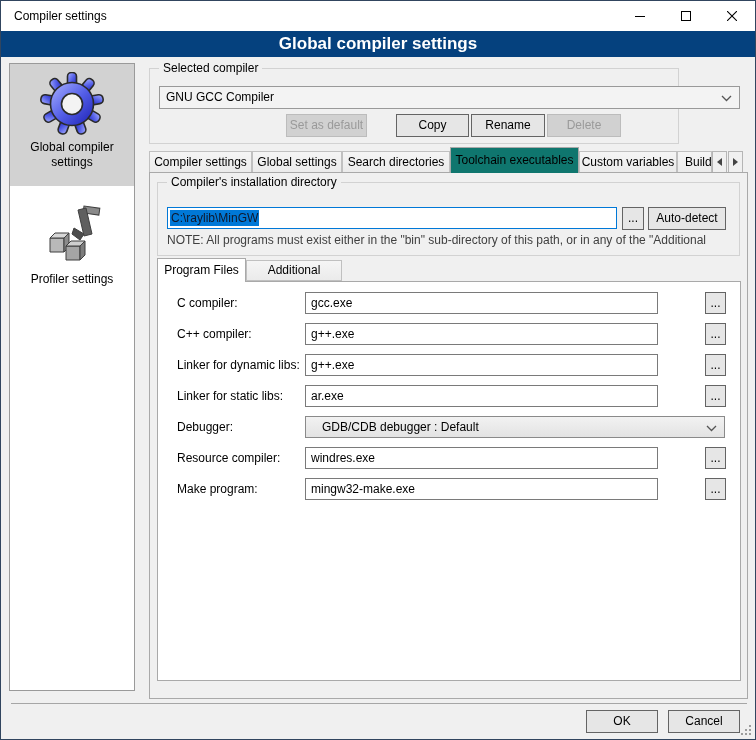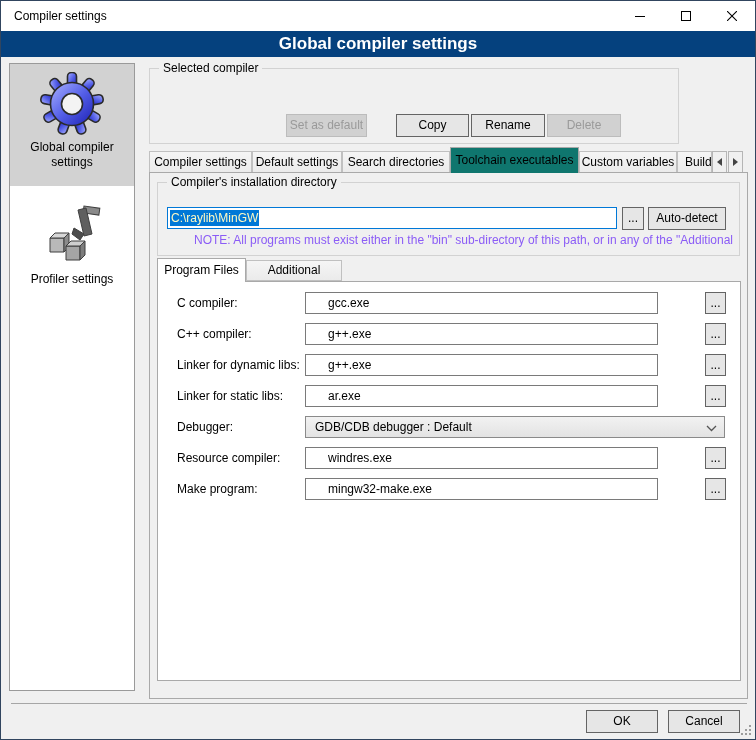--- a/index.html
+++ b/index.html
@@ -42,35 +42,35 @@
        background:linear-gradient(#f5f5f5,#ebebeb);border:1px solid #c0c0c0;white-space:nowrap;overflow:hidden;z-index:1;cursor:default;}
   .tab.active{top:146px;height:26px;line-height:25px;background:#0f766e;border:1px solid #a9a9a9;border-bottom:0;z-index:3;}
   .tab-arrow{position:absolute;top:150px;width:15px;height:22px;box-sizing:border-box;background:#f0f0f0;border:1px solid #b5b5b5;
              display:flex;align-items:center;justify-content:center;cursor:default;}
   .tri-l{width:0;height:0;border-top:4px solid transparent;border-bottom:4px solid transparent;border-right:5px solid #444;}
   .tri-r{width:0;height:0;border-top:4px solid transparent;border-bottom:4px solid transparent;border-left:5px solid #444;}
   .outer-panel{position:absolute;left:148px;top:171px;width:599px;height:527px;background:#f0f0f0;border:1px solid #a9a9a9;box-sizing:border-box;z-index:2;}
 
   .g2{left:156px;top:181px;width:583px;height:74px;z-index:4;}
   .dir-input{position:absolute;left:9px;top:24px;width:450px;height:22px;box-sizing:border-box;border:1px solid #0078d7;background:#fff;line-height:20px;padding-left:2px;overflow:hidden;white-space:nowrap;cursor:text;}
-  .sel-text{background:#0078d7;color:#fef9c3;padding:1px 1px;}
+  .sel-text{background:#0078d7;color:#0f172a;padding:1px 1px;}
   .browse-g{left:464px;top:24px;width:22px;}
   .autodetect{left:490px;top:24px;width:78px;}
-  .note{position:absolute;left:9px;top:50px;color:#8b5cf6;white-space:nowrap;overflow:hidden;width:566px;text-align:right;}
+  .note{position:absolute;left:9px;top:50px;color:#404040;white-space:nowrap;overflow:hidden;width:566px;}
 
   
   .subtab{position:absolute;box-sizing:border-box;height:21px;line-height:19px;text-align:center;
           background:linear-gradient(#f5f5f5,#ebebeb);border:1px solid #c0c0c0;z-index:4;cursor:default;}
   .subtab.active{background:#fff;border:1px solid #a9a9a9;border-bottom:0;z-index:6;}
   .inner-panel{position:absolute;left:156px;top:280px;width:584px;height:400px;background:#fff;border:1px solid #a9a9a9;box-sizing:border-box;z-index:5;}
 
   .f-label{position:absolute;left:19px;width:126px;height:22px;line-height:22px;white-space:nowrap;}
-  .f-input{position:absolute;left:147px;width:353px;height:22px;box-sizing:border-box;border:1px solid #7a7a7a;background:#fff;line-height:20px;padding-left:22px;overflow:hidden;white-space:nowrap;cursor:text;}
+  .f-input{position:absolute;left:147px;width:353px;height:22px;box-sizing:border-box;border:1px solid #7a7a7a;background:#fff;line-height:20px;padding-left:5px;overflow:hidden;white-space:nowrap;cursor:text;}
   .f-combo{position:absolute;left:147px;width:420px;height:22px;box-sizing:border-box;border:1px solid #8a8a8a;
-           background:linear-gradient(#f2f2f2,#e3e3e3);line-height:20px;padding-left:9px;cursor:default;}
+           background:linear-gradient(#f2f2f2,#e3e3e3);line-height:20px;padding-left:16px;cursor:default;}
   .f-combo .chev{position:absolute;right:7px;top:8px;}
   .f-browse{position:absolute;left:547px;width:21px;height:22px;line-height:18px;}
 
   
   .divider{position:absolute;left:10px;top:702px;width:736px;height:1px;background:#a6a6a6;}
   .ok-btn{left:585px;top:709px;width:72px;}
   .cancel-btn{left:667px;top:709px;width:72px;}
   .grip{position:absolute;right:4px;bottom:4px;width:10px;height:10px;}
   .grip i{position:absolute;width:2px;height:2px;background:#9d9d9d;right:0;bottom:0;
           box-shadow:-4px 0 0 #9d9d9d,-8px 0 0 #9d9d9d,0 -4px 0 #9d9d9d,0 -8px 0 #9d9d9d,-4px -4px 0 #9d9d9d;}
@@ -154,33 +154,39 @@
               <polygon points="34,24 44,30 40,36 32,30" fill="#4c4c4c"></polygon>
             </g>
           </svg>
         </span>
         <span class="lbl">Profiler settings</span>
       </div>
     </div>
 
   <div class="groupbox g1">
     <span class="group-label">Selected compiler</span>
+    <div class="combo combo-compiler">
+      <span>GNU GCC Compiler</span>
+      <svg class="chev" width="11" height="7">
+          <path d="M1 1 L5.5 5.5 L10 1" fill="none" stroke="#555" stroke-width="1.3"></path>
+        </svg>
+    </div>
   </div>
   <div id="compiler-buttons">
       <button class="win-btn disabled" disabled="" style="left: 285px; top: 113px; width: 81px;">Set as default</button>
       <button class="win-btn" style="left: 395px; top: 113px; width: 73px;">Copy</button>
       <button class="win-btn" style="left: 470px; top: 113px; width: 74px;">Rename</button>
       <button class="win-btn disabled" disabled="" style="left: 546px; top: 113px; width: 74px;">Delete</button>
       <button class="win-btn" style="left: 619px; top: 113px; width: 88px; margin-top: 40px;">Reset defaults</button>
     </div>
 
   <div class="outer-panel"></div>
   <div id="outer-tabs">
       <div class="tab" style="left: 148px; width: 103px;">Compiler settings</div>
-      <div class="tab" style="left: 251px; width: 90px;">Default settings</div>
+      <div class="tab" style="left: 251px; width: 90px;">Global settings</div>
       <div class="tab" style="left: 341px; width: 108px;">Search directories</div>
       <div class="tab active" style="left: 449px; width: 129px;">Toolchain executables</div>
       <div class="tab" style="left: 578px; width: 98px;">Custom variables</div>
       <div class="tab" style="left: 676px; width: 35px; text-align: left; padding-left: 7px;">Build options</div>
     </div>
   <div class="tab-arrow" style="left:711px">
       <span class="tri-l"></span>
     </div>
   <div class="tab-arrow" style="left:727px">
       <span class="tri-r"></span>

